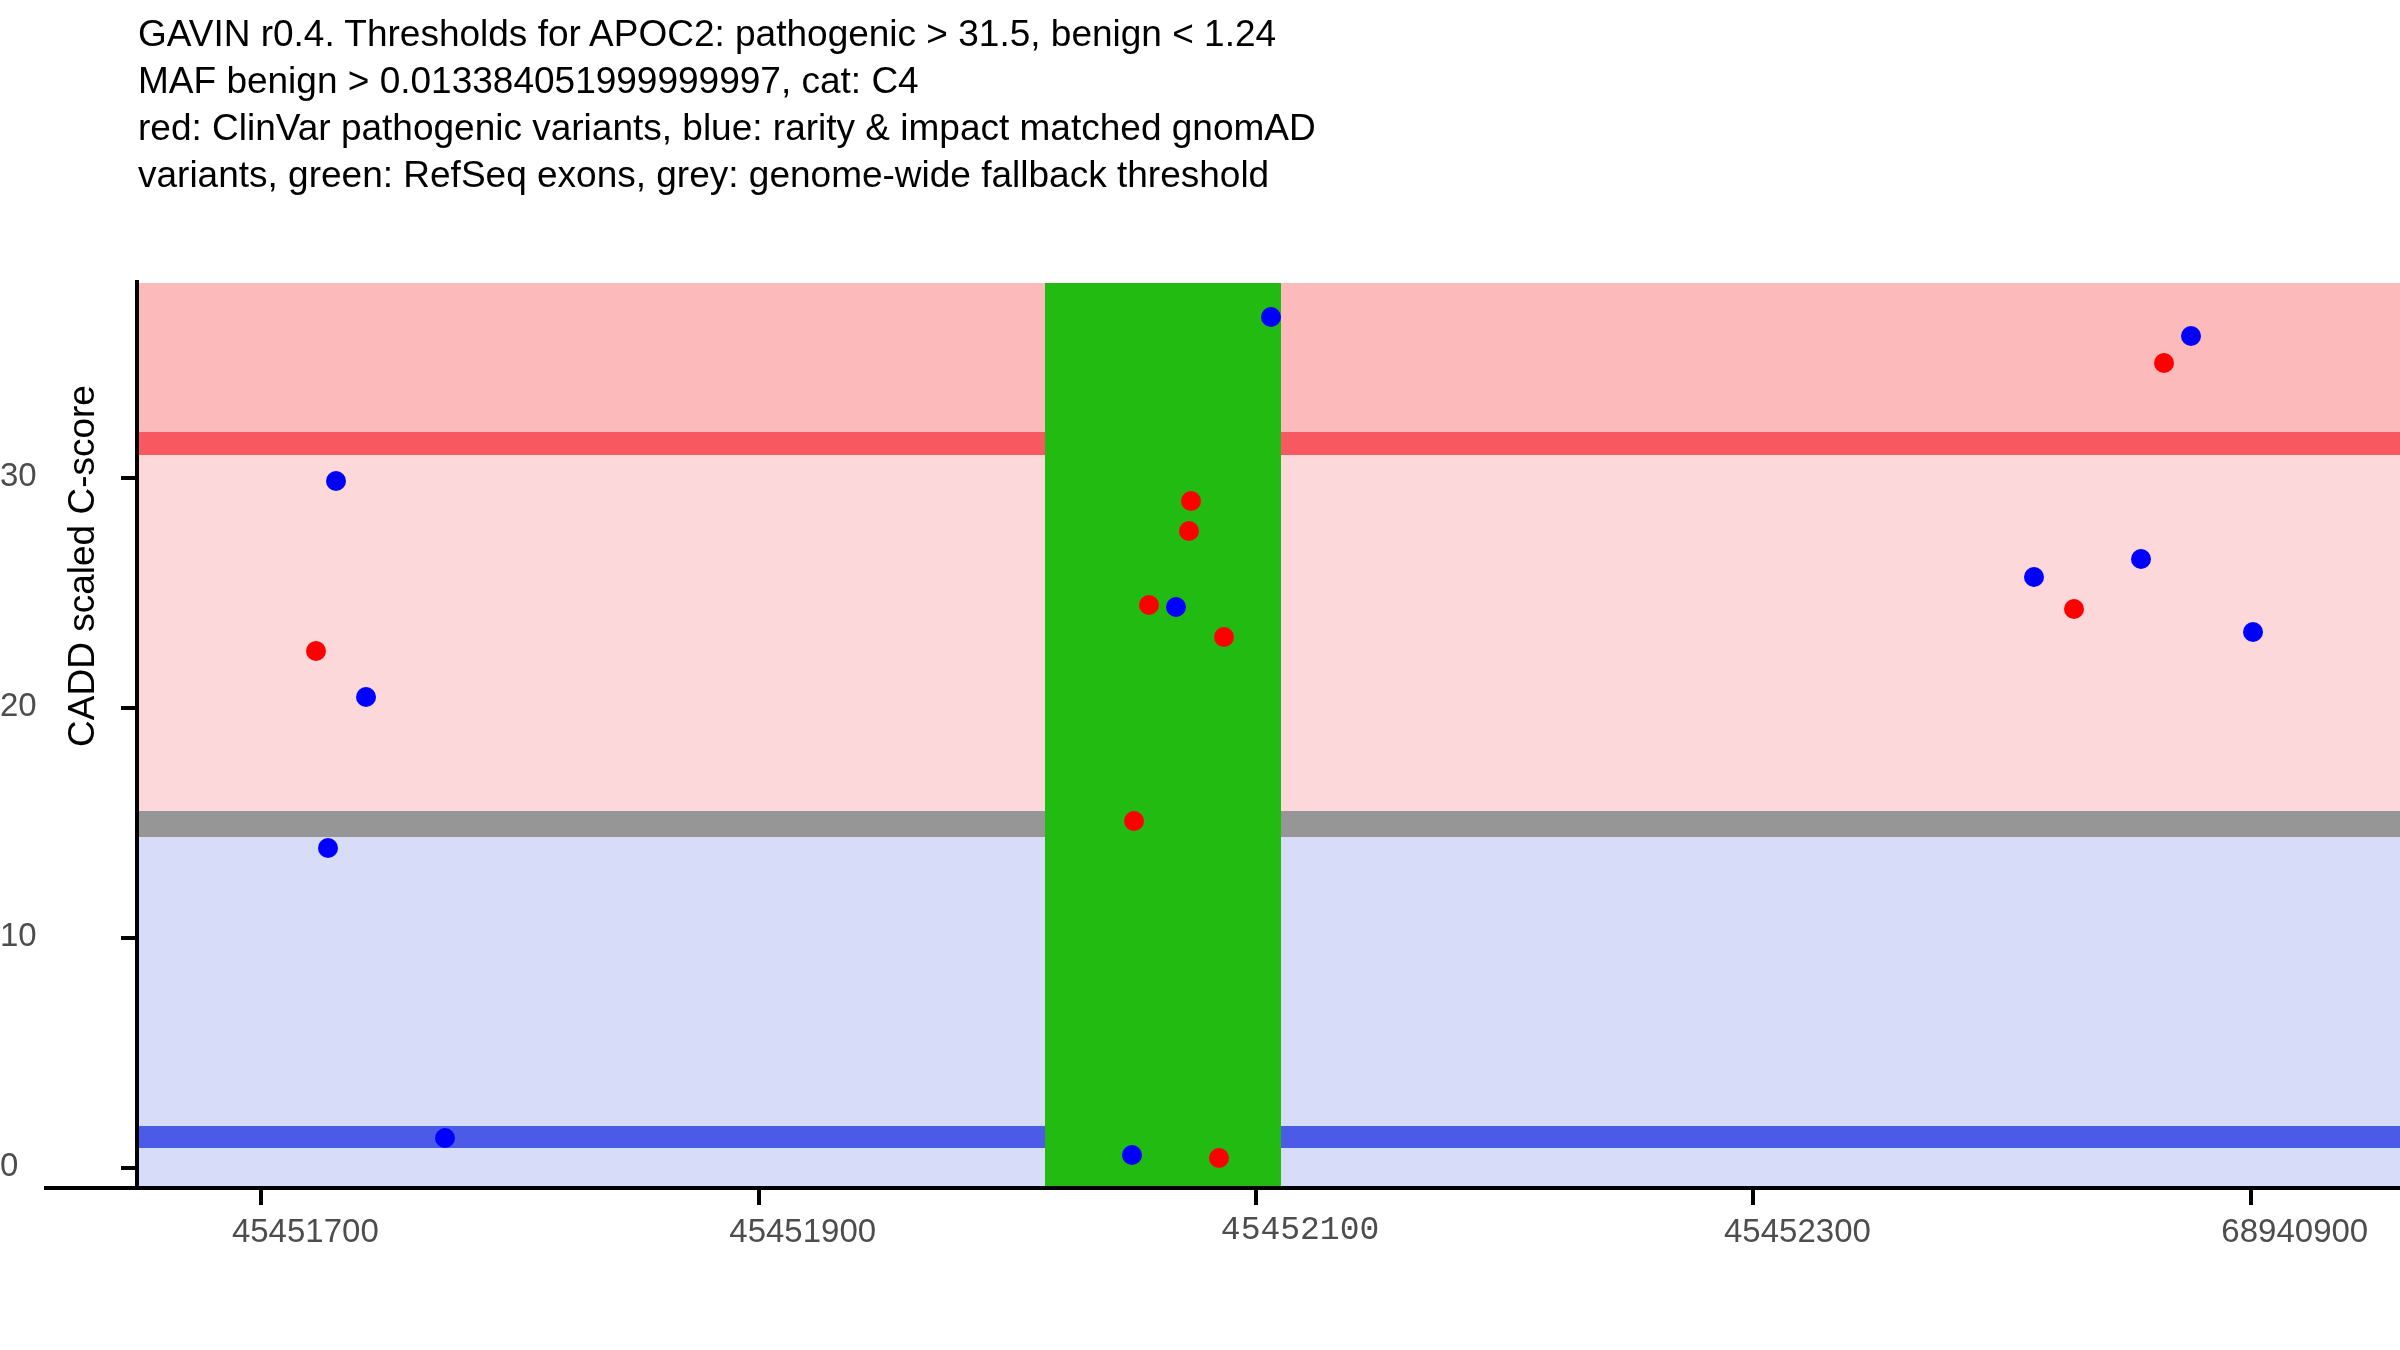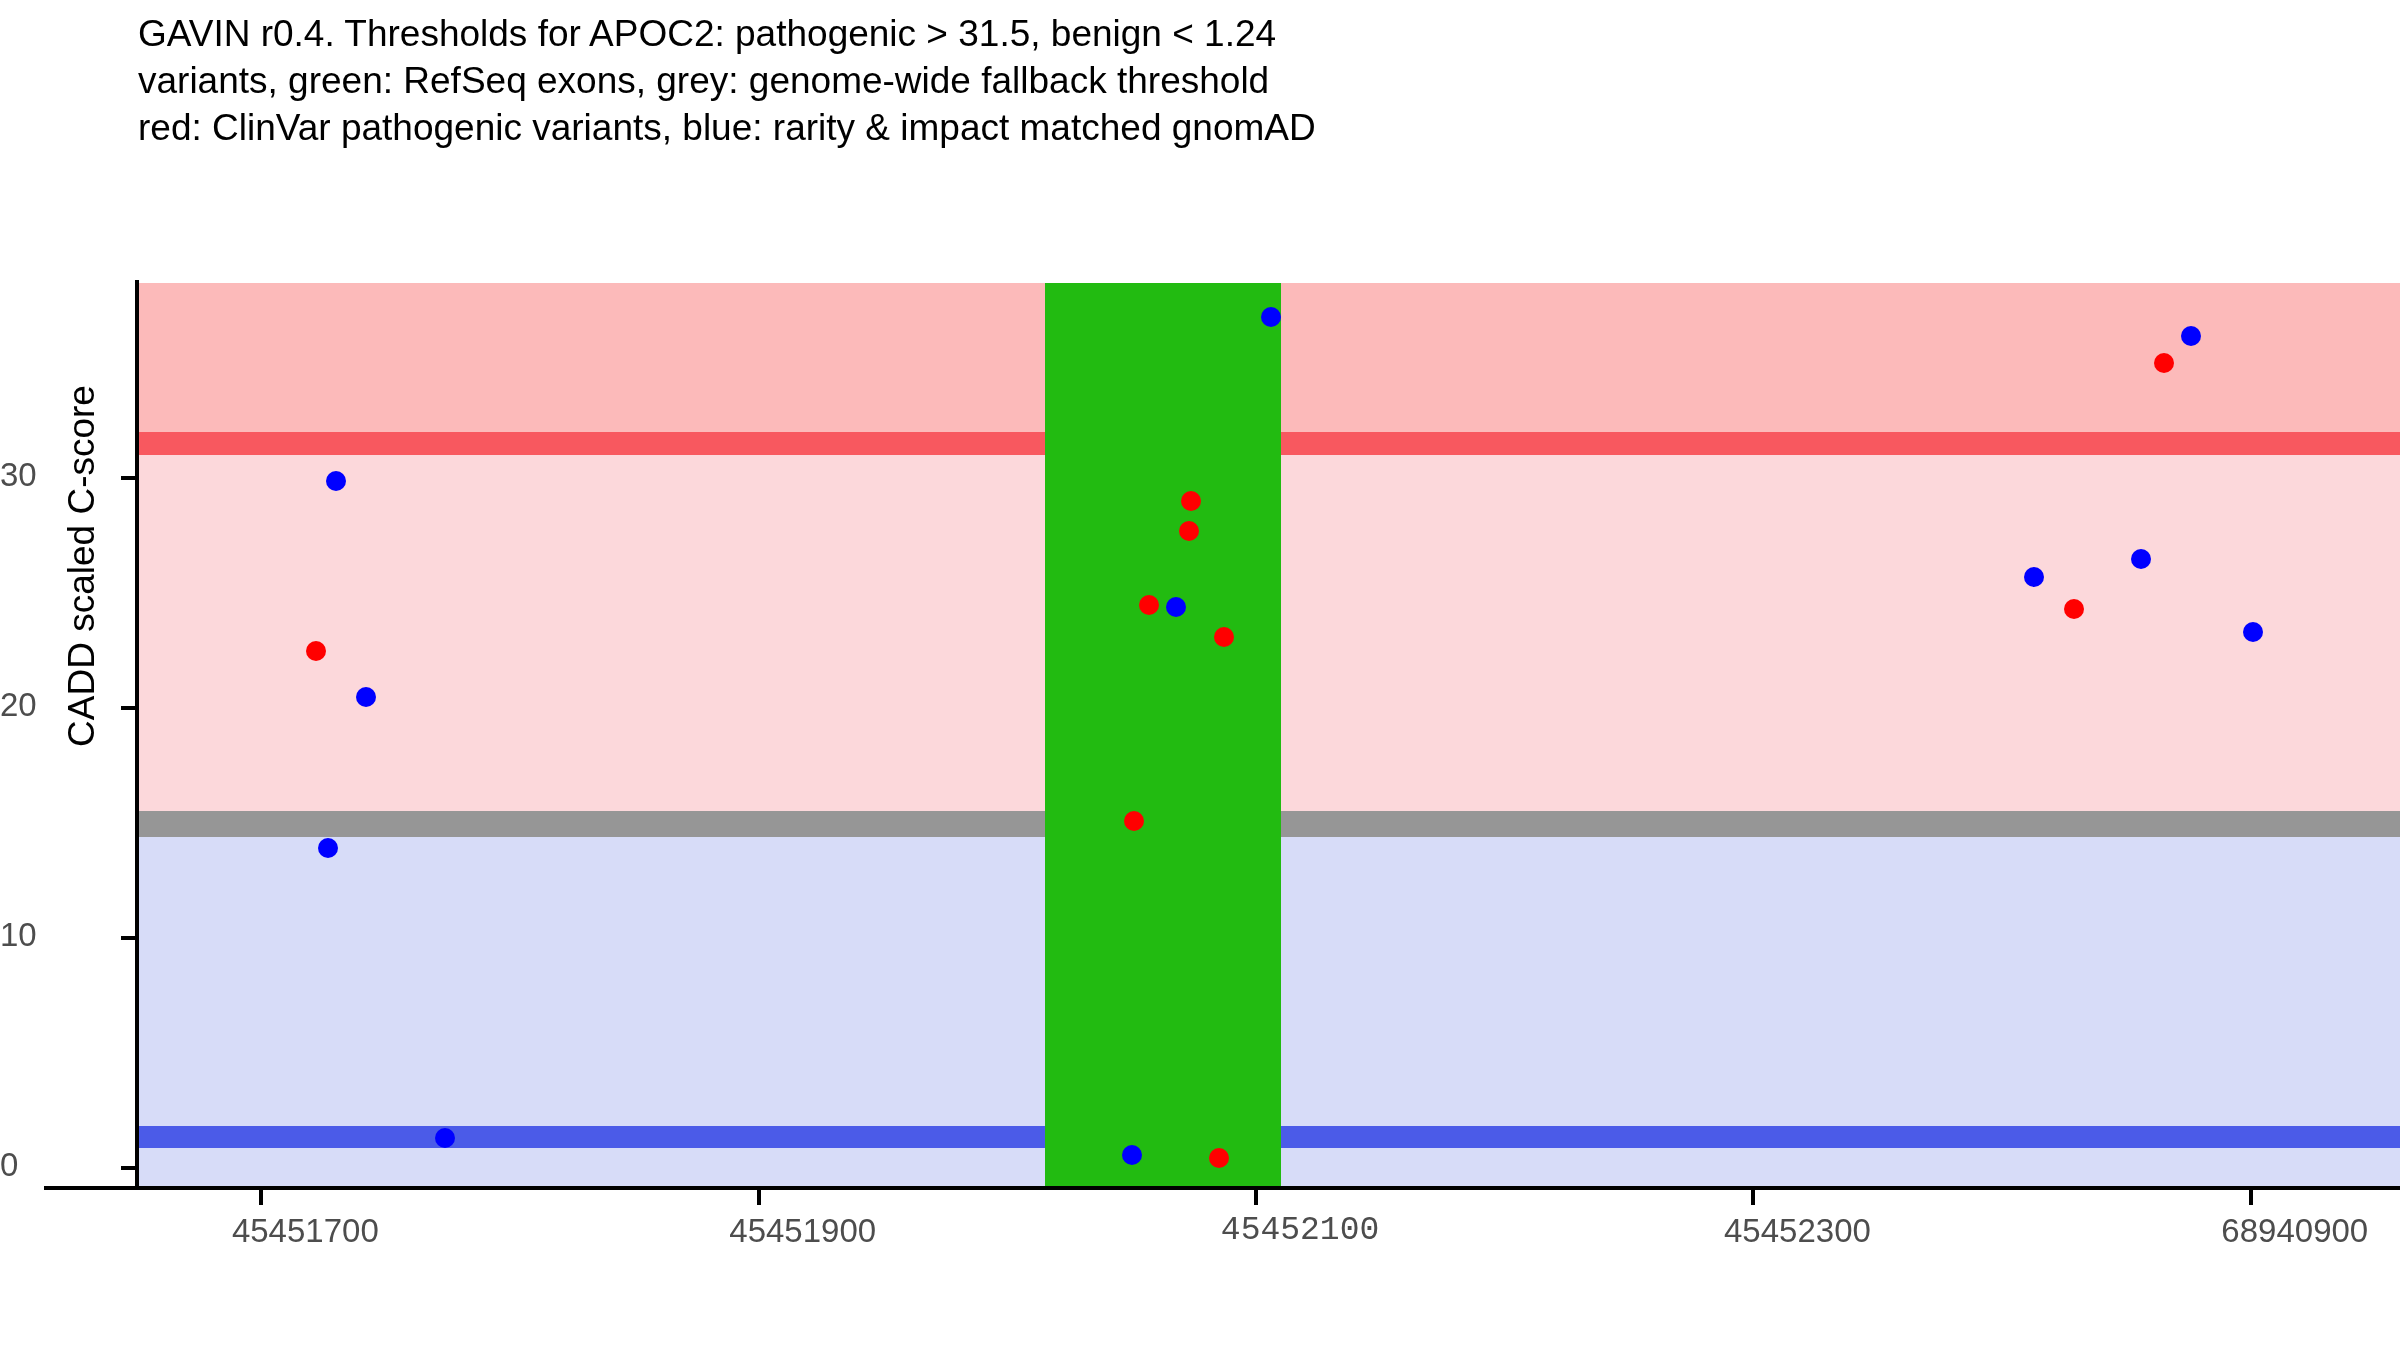--- a/index.html
+++ b/index.html
@@ -80,22 +80,23 @@
 
   .pt{position:absolute;border-radius:50%;transform:translate(-50%,-50%);}
 </style>
 </head>
 <body>
 
 <div id="root">
 
   <div id="title-block">
     <div class="title-line">GAVIN r0.4. Thresholds for APOC2: pathogenic &gt; 31.5, benign &lt; 1.24</div>
+    <div class="title-line">MAF benign &gt; 0.013384051999999997, cat: C4</div>
+    <div class="title-line">red: ClinVar pathogenic variants, blue: rarity &amp; impact matched gnomAD</div>
     <div class="title-line">variants, green: RefSeq exons, grey: genome-wide fallback threshold</div>
-    <div class="title-line">red: ClinVar pathogenic variants, blue: rarity &amp; impact matched gnomAD</div>
   </div>
 
   <div id="plot-area">
       <div class="band" style="top: 0px; height: 160.84px; background: rgb(252, 186, 186);"></div>
       <div class="band" style="top: 149.351px; height: 29.8702px; background: rgb(248, 88, 95);"></div>
       <div class="band" style="top: 172.328px; height: 358.443px; background: rgb(252, 216, 219);"></div>
       <div class="band" style="top: 528.473px; height: 27.5725px; background: rgb(150, 150, 150);"></div>
       <div class="band" style="top: 553.748px; height: 291.809px; background: rgb(215, 220, 248);"></div>
       <div class="band" style="top: 843.26px; height: 24.126px; background: rgb(75, 91, 232);"></div>
       <div class="band" style="top: 865.088px; height: 37.9122px; background: rgb(215, 220, 248);"></div>

